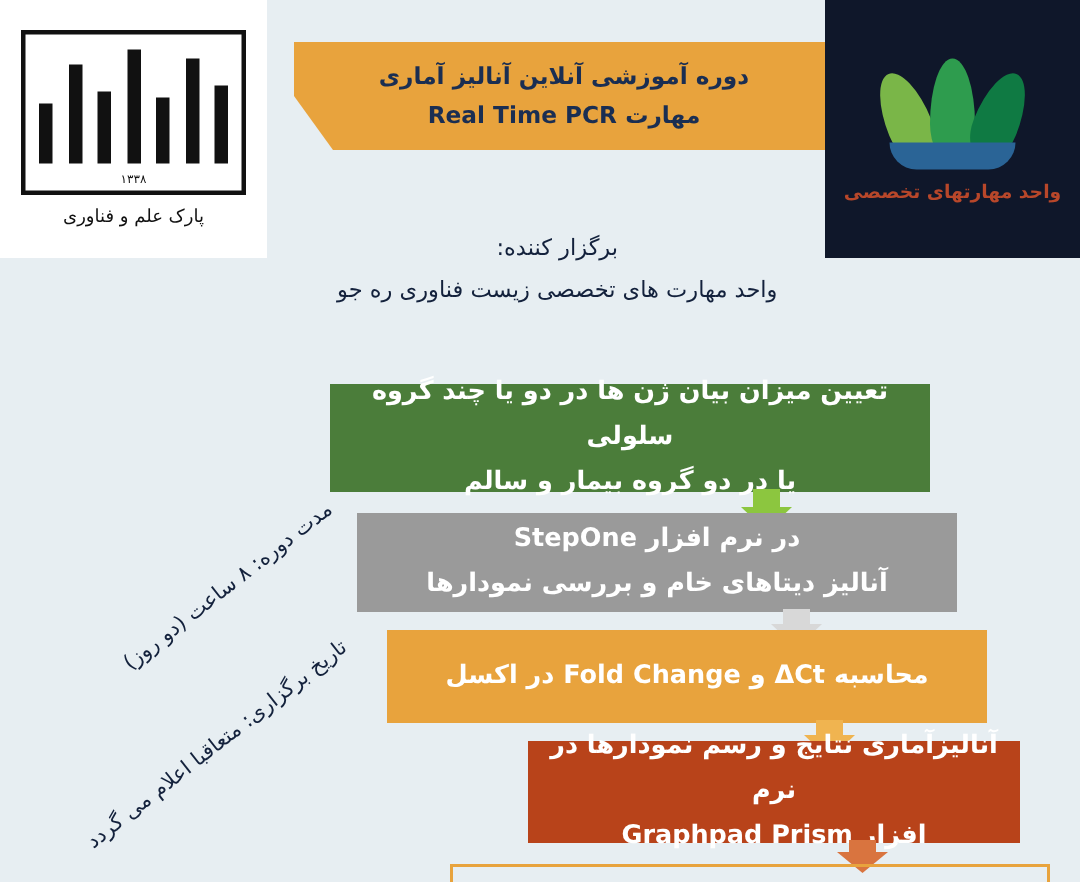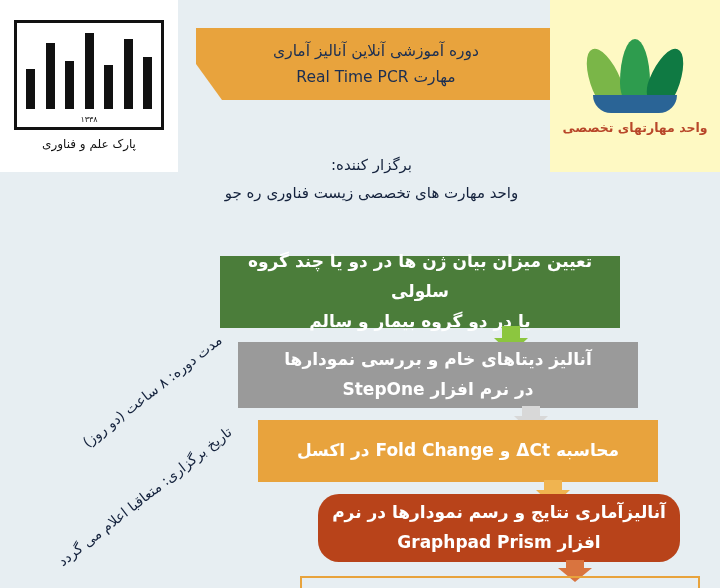--- a/index.html
+++ b/index.html
@@ -78,33 +78,33 @@
     width: 360px;
     height: 72px;
     background: #e8a33d;
     color: #1a2e52;
     display: flex;
     flex-direction: column;
     align-items: center;
     justify-content: center;
     text-align: center;
     font-size: 15.5px;
-    font-weight: normal;
+    font-weight: bold;
     line-height: 1.7;
     clip-path: polygon(0 0, 100% 0, 100% 100%, 26px 100%, 0 50%);
   }
   .title-banner .l2 { direction: rtl; }
   .title-banner .ltr { direction: ltr; unicode-bidi: isolate; }
 
   .logo-right {
     position: absolute;
     right: 0; top: 0;
     width: 170px;
     height: 172px;
-    background: #fef9c3;
+    background: #0f172a;
     display: flex;
     flex-direction: column;
     align-items: center;
     justify-content: center;
     text-align: center;
   }
   .leaf-mark {
     width: 96px;
     height: 78px;
     position: relative;
@@ -168,21 +168,21 @@
     direction: rtl;
     font-size: 17px;
     line-height: 1.75;
     padding: 6px 14px;
     box-sizing: border-box;
   }
   .step .ltr { direction: ltr; unicode-bidi: isolate; }
   .step1 { right: 100px; top: 4px;   width: 400px; height: 72px; background: #4b7d3a; }
   .step2 { right: 82px;  top: 90px;  width: 400px; height: 66px; background: #9a9a9a; }
   .step3 { right: 62px;  top: 168px; width: 400px; height: 62px; background: #e8a33d; }
-  .step4 { right: 40px;  top: 242px; width: 362px; height: 68px; background: #b8431a; border-radius: 21px; }
+  .step4 { right: 40px;  top: 242px; width: 328px; height: 68px; background: #b8431a; }
   .step5 {
     right: 20px; top: 324px; width: 400px; height: 60px;
     background: transparent;
     border: 2px solid #e8a33d;
   }
 
   .arrow {
     position: absolute;
     width: 0; height: 0;
     border-left: 17px solid transparent;
@@ -286,25 +286,25 @@
     </div>
   </div>
 
   <div class="a1" style="position:absolute">
     <div class="arrow-body"></div>
       <div class="arrow"></div>
   </div>
 
   <div class="step step2">
     <div>
-      <div>آنالیز دیتاهای خام و بررسی نمودارها</div>
       <div>
         <span>در نرم افزار</span>
         <span class="ltr">StepOne</span>
       </div>
+      <div>آنالیز دیتاهای خام و بررسی نمودارها</div>
     </div>
   </div>
 
   <div class="a2" style="position:absolute">
     <div class="arrow-body"></div>
       <div class="arrow"></div>
   </div>
 
   <div class="step step3">
     <div>

